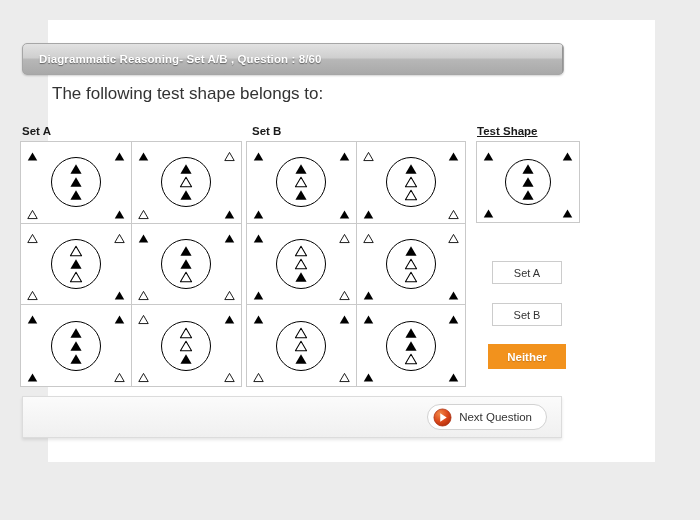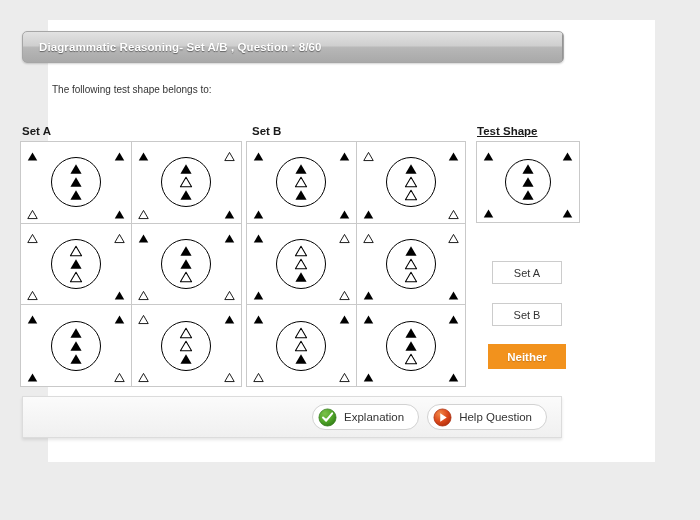--- a/index.html
+++ b/index.html
@@ -21,21 +21,21 @@
     top: 20px;
     width: 607px;
     height: 442px;
     background: #ffffff;
   }
 
   
   #titlebar {
     position: absolute;
     left: 22px;
-    top: 31px;
+    top: 43px;
     width: 540px;
     height: 30px;
     display: flex;
     border: 1px solid #a6a6a6;
     border-radius: 5px;
     background: linear-gradient(to bottom, #e2e2e2 0%, #cfcfcf 45%, #b7b7b7 52%, #a9a9a9 100%);
     box-shadow: 0 1px 2px rgba(0,0,0,0.18);
     overflow: hidden;
   }
   #title-text {
@@ -63,21 +63,21 @@
     border-left: 1px solid #e6e6e6;
     box-sizing: border-box;
     cursor: pointer;
   }
 
   
   #prompt {
     position: absolute;
     left: 52px;
     top: 84px;
-    font-size: 10px;
+    font-size: 17px;
     color: #333333;
   }
 
   
   .set-label {
     position: absolute;
     font-size: 11.5px;
     font-weight: bold;
     color: #1a1a1a;
   }
@@ -612,42 +612,25 @@
 
 <div class="ans-btn" id="btn-set-a">Set A</div>
 <div class="ans-btn" id="btn-set-b">Set B</div>
 <div id="btn-neither">Neither</div>
 
 <div id="footer">
   <div class="pill">
     <span class="glyph">
       <svg viewBox="0 0 20 20" width="19" height="19">
         <defs>
-          <radialGradient id="gGreen" cx="35%" cy="28%" r="80%">
-            <stop offset="0%" stop-color="#7cc24a"></stop>
-            <stop offset="60%" stop-color="#4ea327"></stop>
-            <stop offset="100%" stop-color="#2f7a16"></stop>
-          </radialGradient>
-        </defs>
-        <circle cx="10" cy="10" r="9" fill="url(#gGreen)" stroke="#2f7a16" stroke-width="0.8"></circle>
-        <path d="M5.6 10.2 L8.5 13.2 L14.6 5.9 L13.2 8.3 L8.6 11.4 Z" fill="#ffffff"></path>
-        <path d="M5.3 10.0 L8.6 13.4 L14.9 5.6" fill="none" stroke="#ffffff" stroke-width="2.1" stroke-linecap="round" stroke-linejoin="round"></path>
-      </svg>
-    </span>
-    <span>Explanation</span>
-  </div>
-  <div class="pill">
-    <span class="glyph">
-      <svg viewBox="0 0 20 20" width="19" height="19">
-        <defs>
           <radialGradient id="gRed" cx="35%" cy="28%" r="80%">
             <stop offset="0%" stop-color="#f08a4a"></stop>
             <stop offset="55%" stop-color="#dd4a1c"></stop>
             <stop offset="100%" stop-color="#b02d0c"></stop>
           </radialGradient>
         </defs>
         <circle cx="10" cy="10" r="9" fill="url(#gRed)" stroke="#a82a0a" stroke-width="0.8"></circle>
         <path d="M7.6 5.6 L14.4 10 L7.6 14.4 Z" fill="#ffffff"></path>
       </svg>
     </span>
-    <span>Help Question</span>
+    <span>Next Question</span>
   </div>
 </div>
 
 </body></html>

